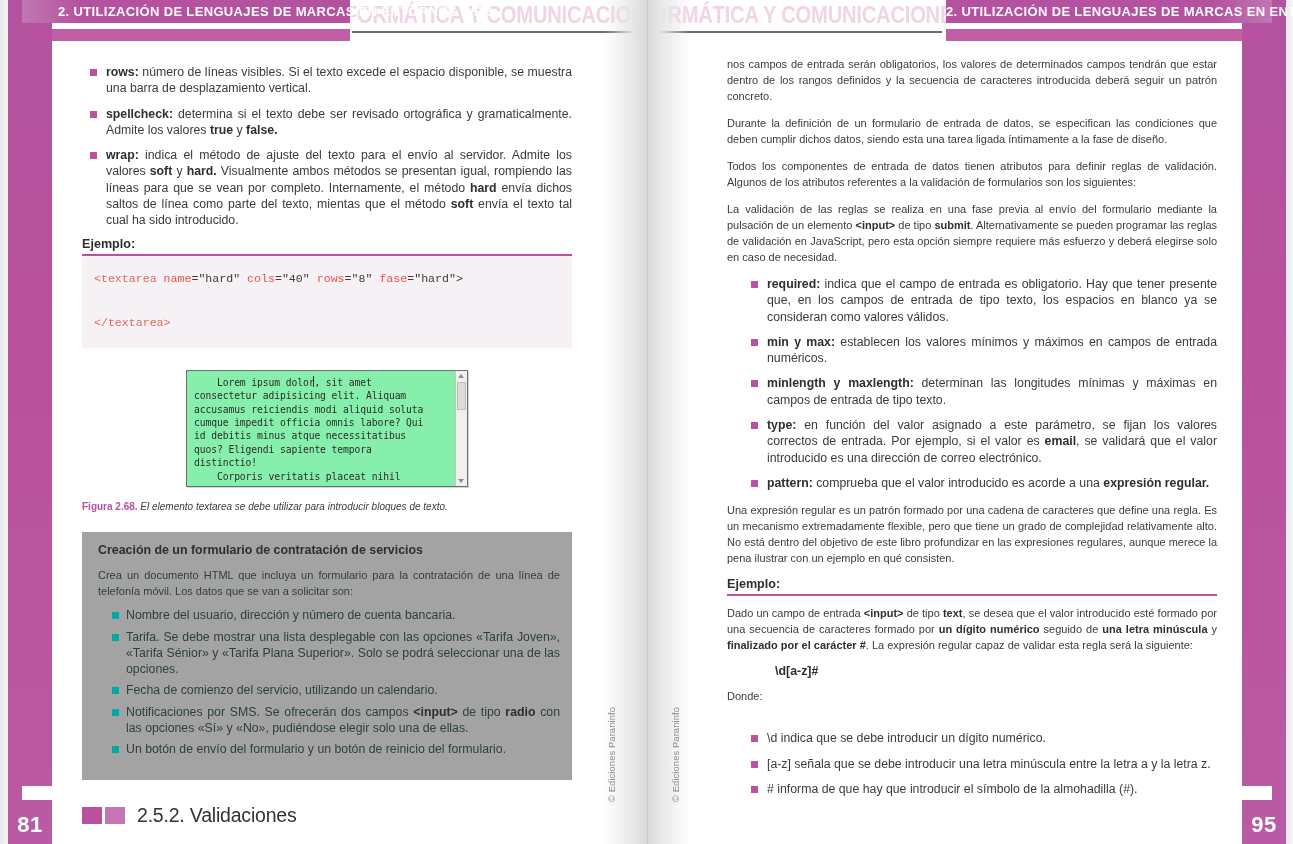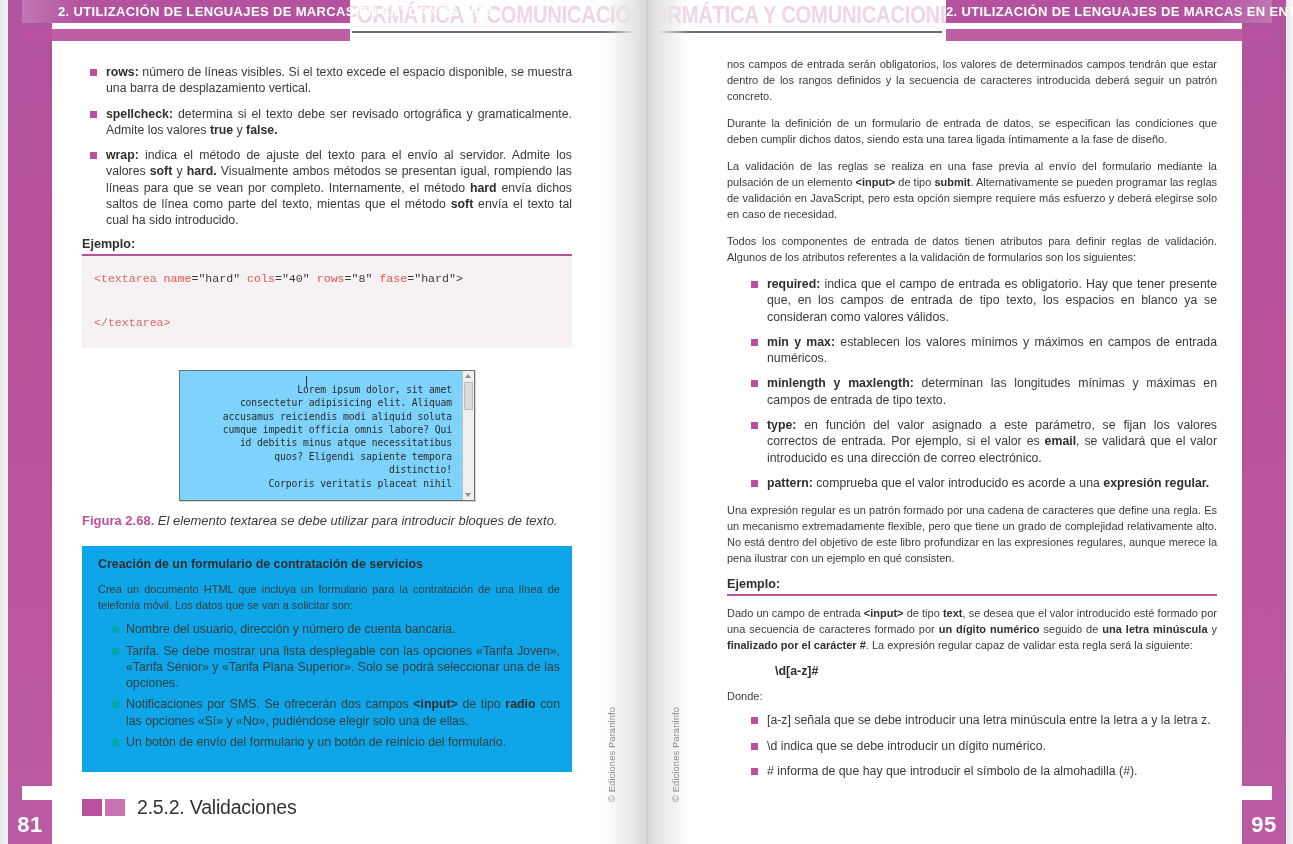--- a/index.html
+++ b/index.html
@@ -195,26 +195,26 @@
   }
   .tk-tag  { color: #e0685f; }
   .tk-attr { color: #e8544a; }
   .tk-val  { color: #3b3b3b; }
 
   
   .figure-wrap { margin-top: 22px; text-align: center; }
   .ta-shot {
     display: inline-block;
     width: 278px;
-    background: #7dd3fc;
+    background: #86efac;
     border: 1px solid #6f6f6f;
     box-shadow: 1px 1px 0 #d6d6d6;
-    padding: 8px;
+    padding: 1px;
     position: relative;
-    text-align: right;
+    text-align: left;
   }
   .ta-text {
     font-family: "DejaVu Sans Mono", monospace;
     font-size: 9.7px;
     line-height: 13.45px;
     color: #2c2c2c;
     padding: 4px 14px 2px 6px;
     white-space: pre;
     letter-spacing: -0.1px;
   }
@@ -241,41 +241,41 @@
   }
   .ta-caret {
     position: absolute;
     left: 126px; top: 5px;
     width: 1px; height: 11px;
     background: #333;
   }
 
   .fig-caption {
     margin-top: 13px;
-    font-size: 13px;
+    font-size: 10px;
     line-height: 14px;
     color: #3b3b3b;
     font-family: "Liberation Sans", sans-serif;
   }
   .fig-caption .fignum { color: #b9519e; font-weight: bold; }
   .fig-caption .figtxt { font-style: italic; }
 
   
   .activity { margin-top: 18px; }
   .activity-head {
     background: #00a8a8;
     color: #ffffff;
     font-size: 17px;
     font-weight: bold;
     letter-spacing: .2px;
     padding: 6px 14px 7px 14px;
     font-family: "Liberation Sans", sans-serif;
   }
   .activity-body {
-    background: #0ea5e9;
+    background: #a3a3a3;
     padding: 11px 12px 14px 16px;
   }
   .activity-title {
     font-size: 12.4px;
     font-weight: bold;
     color: #2f2f2f;
     margin: 0 0 10px 0;
     font-family: "Liberation Sans", sans-serif;
   }
   .activity-body p.body { color: #2f4040; margin-bottom: 8px; }
@@ -413,20 +413,21 @@
         <span class="fignum">Figura 2.68.</span><span class="figtxt"> El elemento textarea se debe utilizar para introducir bloques de texto.</span>
       </div>
 
       <div class="activity">
         <div class="activity-body">
           <div class="activity-title">Creación de un formulario de contratación de servicios</div>
           <p class="body">Crea un documento HTML que incluya un formulario para la contratación de una línea de telefonía móvil. Los datos que se van a solicitar son:</p>
           <ul class="bullets">
             <li><span class="bul"></span><span>Nombre del usuario, dirección y número de cuenta bancaria.</span></li>
             <li><span class="bul"></span><span>Tarifa. Se debe mostrar una lista desplegable con las opciones «Tarifa Joven», «Tarifa Sénior» y «Tarifa Plana Superior». Solo se podrá seleccionar una de las opciones.</span></li>
+            <li><span class="bul"></span><span>Fecha de comienzo del servicio, utilizando un calendario.</span></li>
             <li><span class="bul"></span><span>Notificaciones por SMS. Se ofrecerán dos campos <b>&lt;input&gt;</b> de tipo <b>radio</b> con las opciones «Sí» y «No», pudiéndose elegir solo una de ellas.</span></li>
             <li><span class="bul"></span><span>Un botón de envío del formulario y un botón de reinicio del formulario.</span></li>
           </ul>
         </div>
       </div>
 
       <div class="sec-heading">
         <span class="sec-sq"></span>
         <span class="sec-sq light"></span>
         <span class="sec-title"><span>2.5.2.</span> <span>Validaciones</span></span>
@@ -445,22 +446,22 @@
       <div class="brand">INFORMÁTICA Y COMUNICACIONES</div>
       <div class="head-rule"></div>
       <div class="tab-shadow"></div>
       <div class="chapter-tab">2.  UTILIZACIÓN DE LENGUAJES DE MARCAS EN ENTORNOS WEB</div>
     </div>
   </div>
 
   <div class="col" style="position:absolute; top:56px; left:727px;">
     <p class="body">nos campos de entrada serán obligatorios, los valores de determinados campos tendrán que estar dentro de los rangos definidos y la secuencia de caracteres introducida deberá seguir un patrón concreto.</p>
     <p class="body">Durante la definición de un formulario de entrada de datos, se especifican las condiciones que deben cumplir dichos datos, siendo esta una tarea ligada íntimamente a la fase de diseño.</p>
+    <p class="body">Todos los componentes de entrada de datos tienen atributos para definir reglas de validación. Algunos de los atributos referentes a la validación de formularios son los siguientes:</p>
     <p class="body">La validación de las reglas se realiza en una fase previa al envío del formulario mediante la pulsación de un elemento <b>&lt;input&gt;</b> de tipo <b>submit</b>. Alternativamente se pueden programar las reglas de validación en JavaScript, pero esta opción siempre requiere más esfuerzo y deberá elegirse solo en caso de necesidad.</p>
-    <p class="body">Todos los componentes de entrada de datos tienen atributos para definir reglas de validación. Algunos de los atributos referentes a la validación de formularios son los siguientes:</p>
 
     <ul class="bullets" style="margin-left:16px; width:474px;">
       <li>
         <span class="bul"></span>
         <b>required:</b><span> indica que el campo de entrada es obligatorio. Hay que tener presente que, en los campos de entrada de tipo texto, los espacios en blanco ya se consideran como valores válidos.</span>
       </li>
       <li>
         <span class="bul"></span>
         <b>min y max:</b><span> establecen los valores mínimos y máximos en campos de entrada numéricos.</span>
       </li>
@@ -480,25 +481,25 @@
 
     <p class="body" style="margin-top:11px;">Una expresión regular es un patrón formado por una cadena de caracteres que define una regla. Es un mecanismo extremadamente flexible, pero que tiene un grado de complejidad relativamente alto. No está dentro del objetivo de este libro profundizar en las expresiones regulares, aunque merece la pena ilustrar con un ejemplo en qué consisten.</p>
 
     <div class="example-label">Ejemplo:</div>
     <div class="example-rule"></div>
 
     <p class="body" style="margin-top:9px;">Dado un campo de entrada <b>&lt;input&gt;</b> de tipo <b>text</b>, se desea que el valor introducido esté formado por una secuencia de caracteres formado por <b>un dígito numérico</b> seguido de <b>una letra minúscula</b> y <b>finalizado por el carácter #</b>. La expresión regular capaz de validar esta regla será la siguiente:</p>
 
     <div class="regex-line">\d[a-z]#</div>
 
-    <p class="body" style="margin-bottom:8px;">Donde:</p>
+    <p class="body" style="margin-bottom:26px;">Donde:</p>
 
     <ul class="bullets" style="margin-left:16px; width:474px;">
+      <li><span class="bul"></span><span>\d indica que se debe introducir un dígito numérico.</span></li>
       <li><span class="bul"></span><span>[a-z] señala que se debe introducir una letra minúscula entre la letra a y la letra z.</span></li>
-      <li><span class="bul"></span><span>\d indica que se debe introducir un dígito numérico.</span></li>
       <li><span class="bul"></span><span># informa de que hay que introducir el símbolo de la almohadilla (#).</span></li>
     </ul>
 
   </div>
 
   <div class="gutter">
     <div class="shade-l"></div>
     <div class="shade-r"></div>
     <div class="seam"></div>
     <div class="copyright c1">© Ediciones Paraninfo</div>

